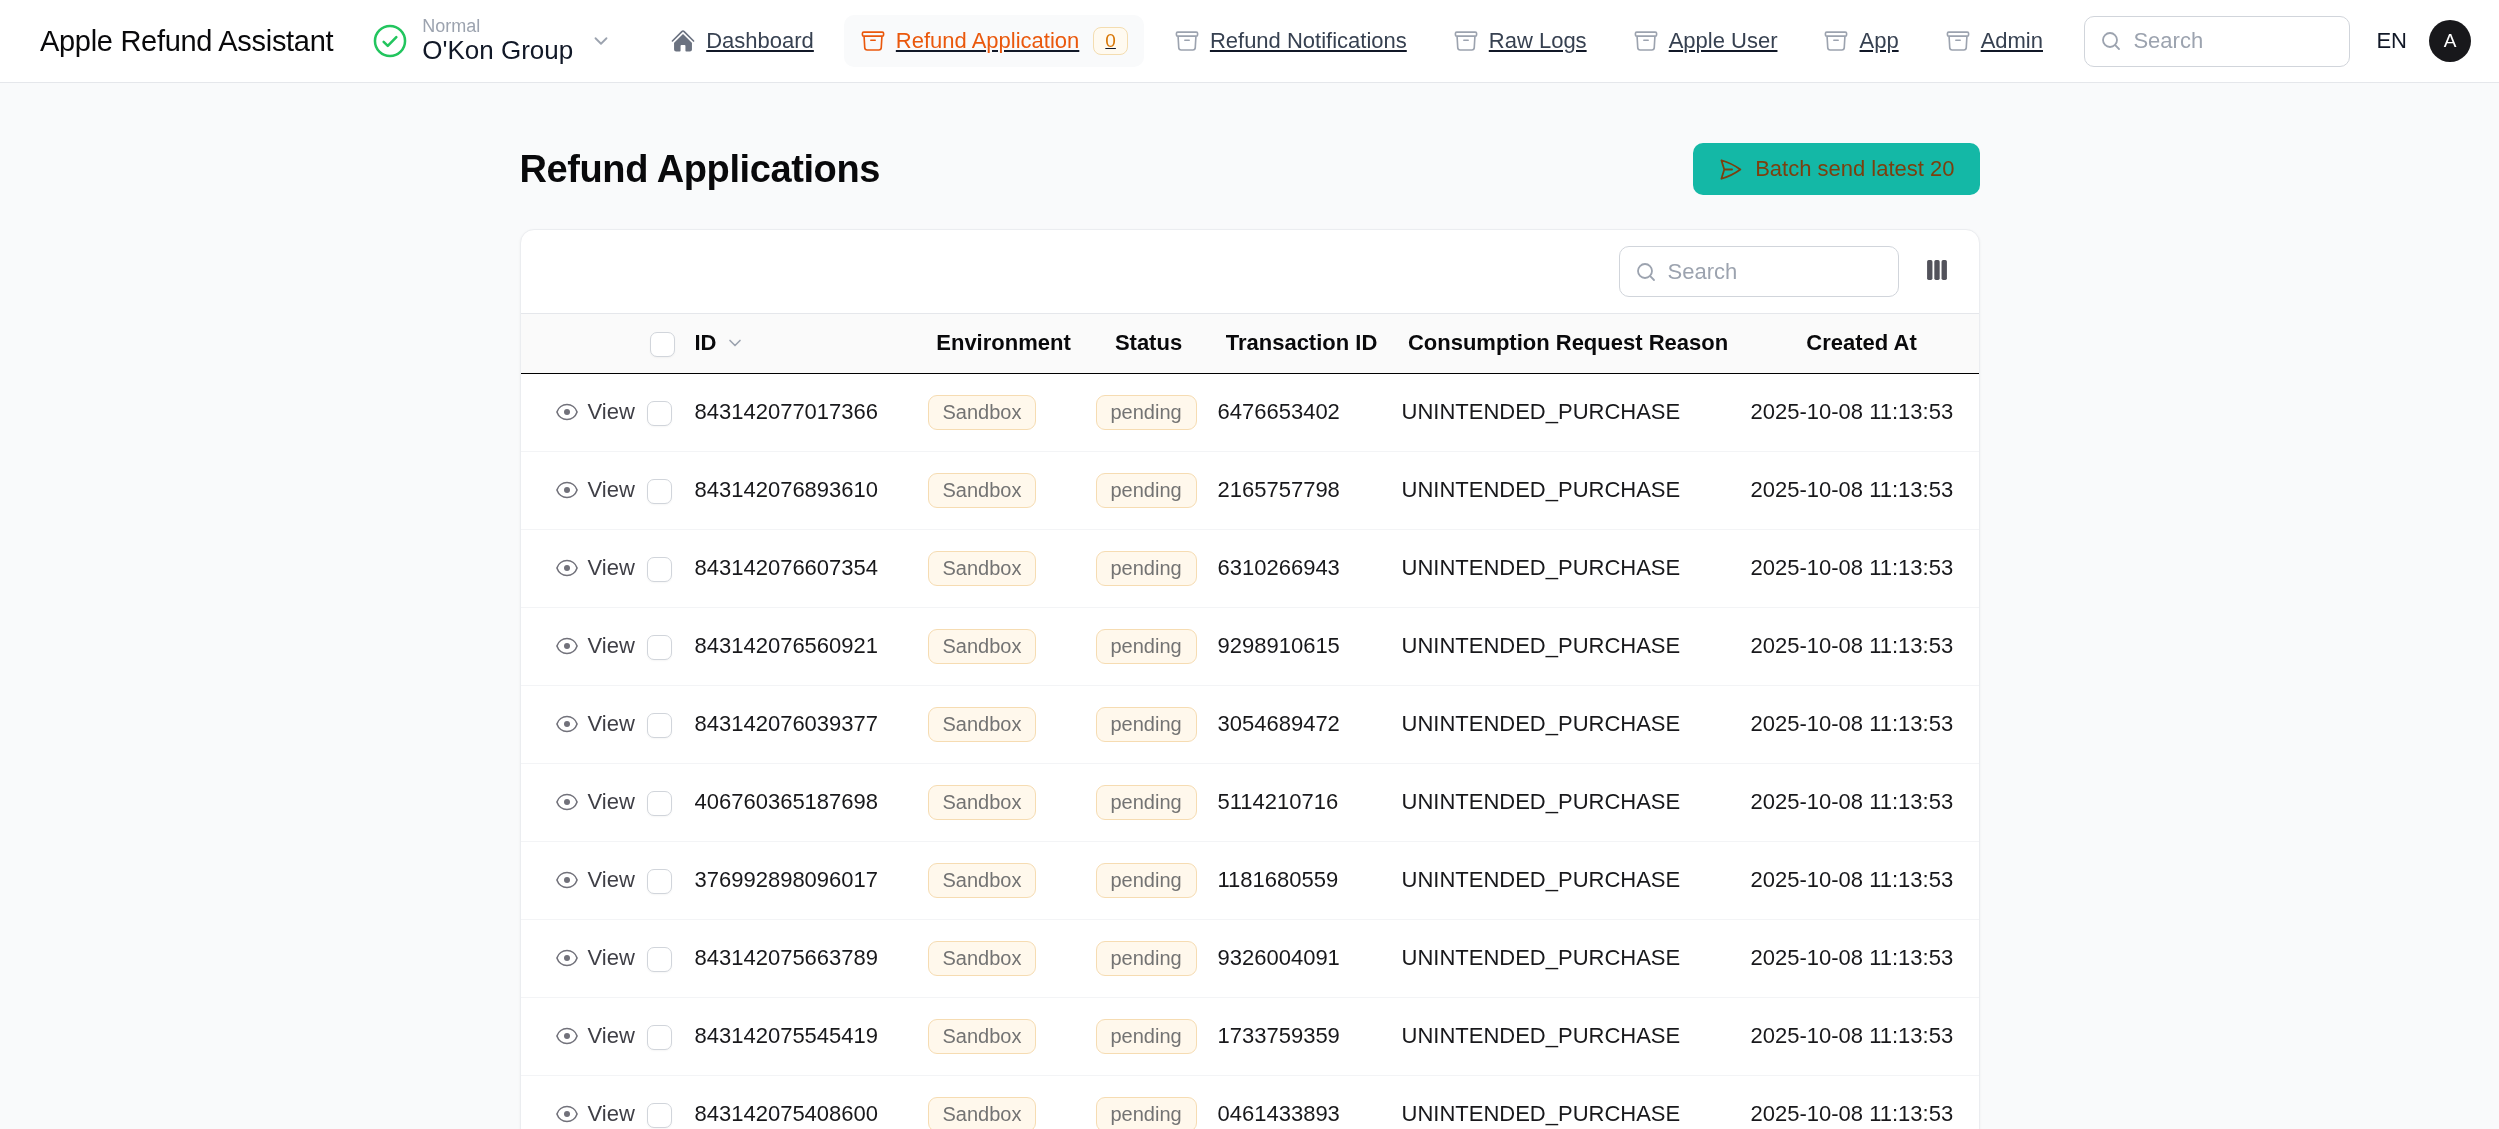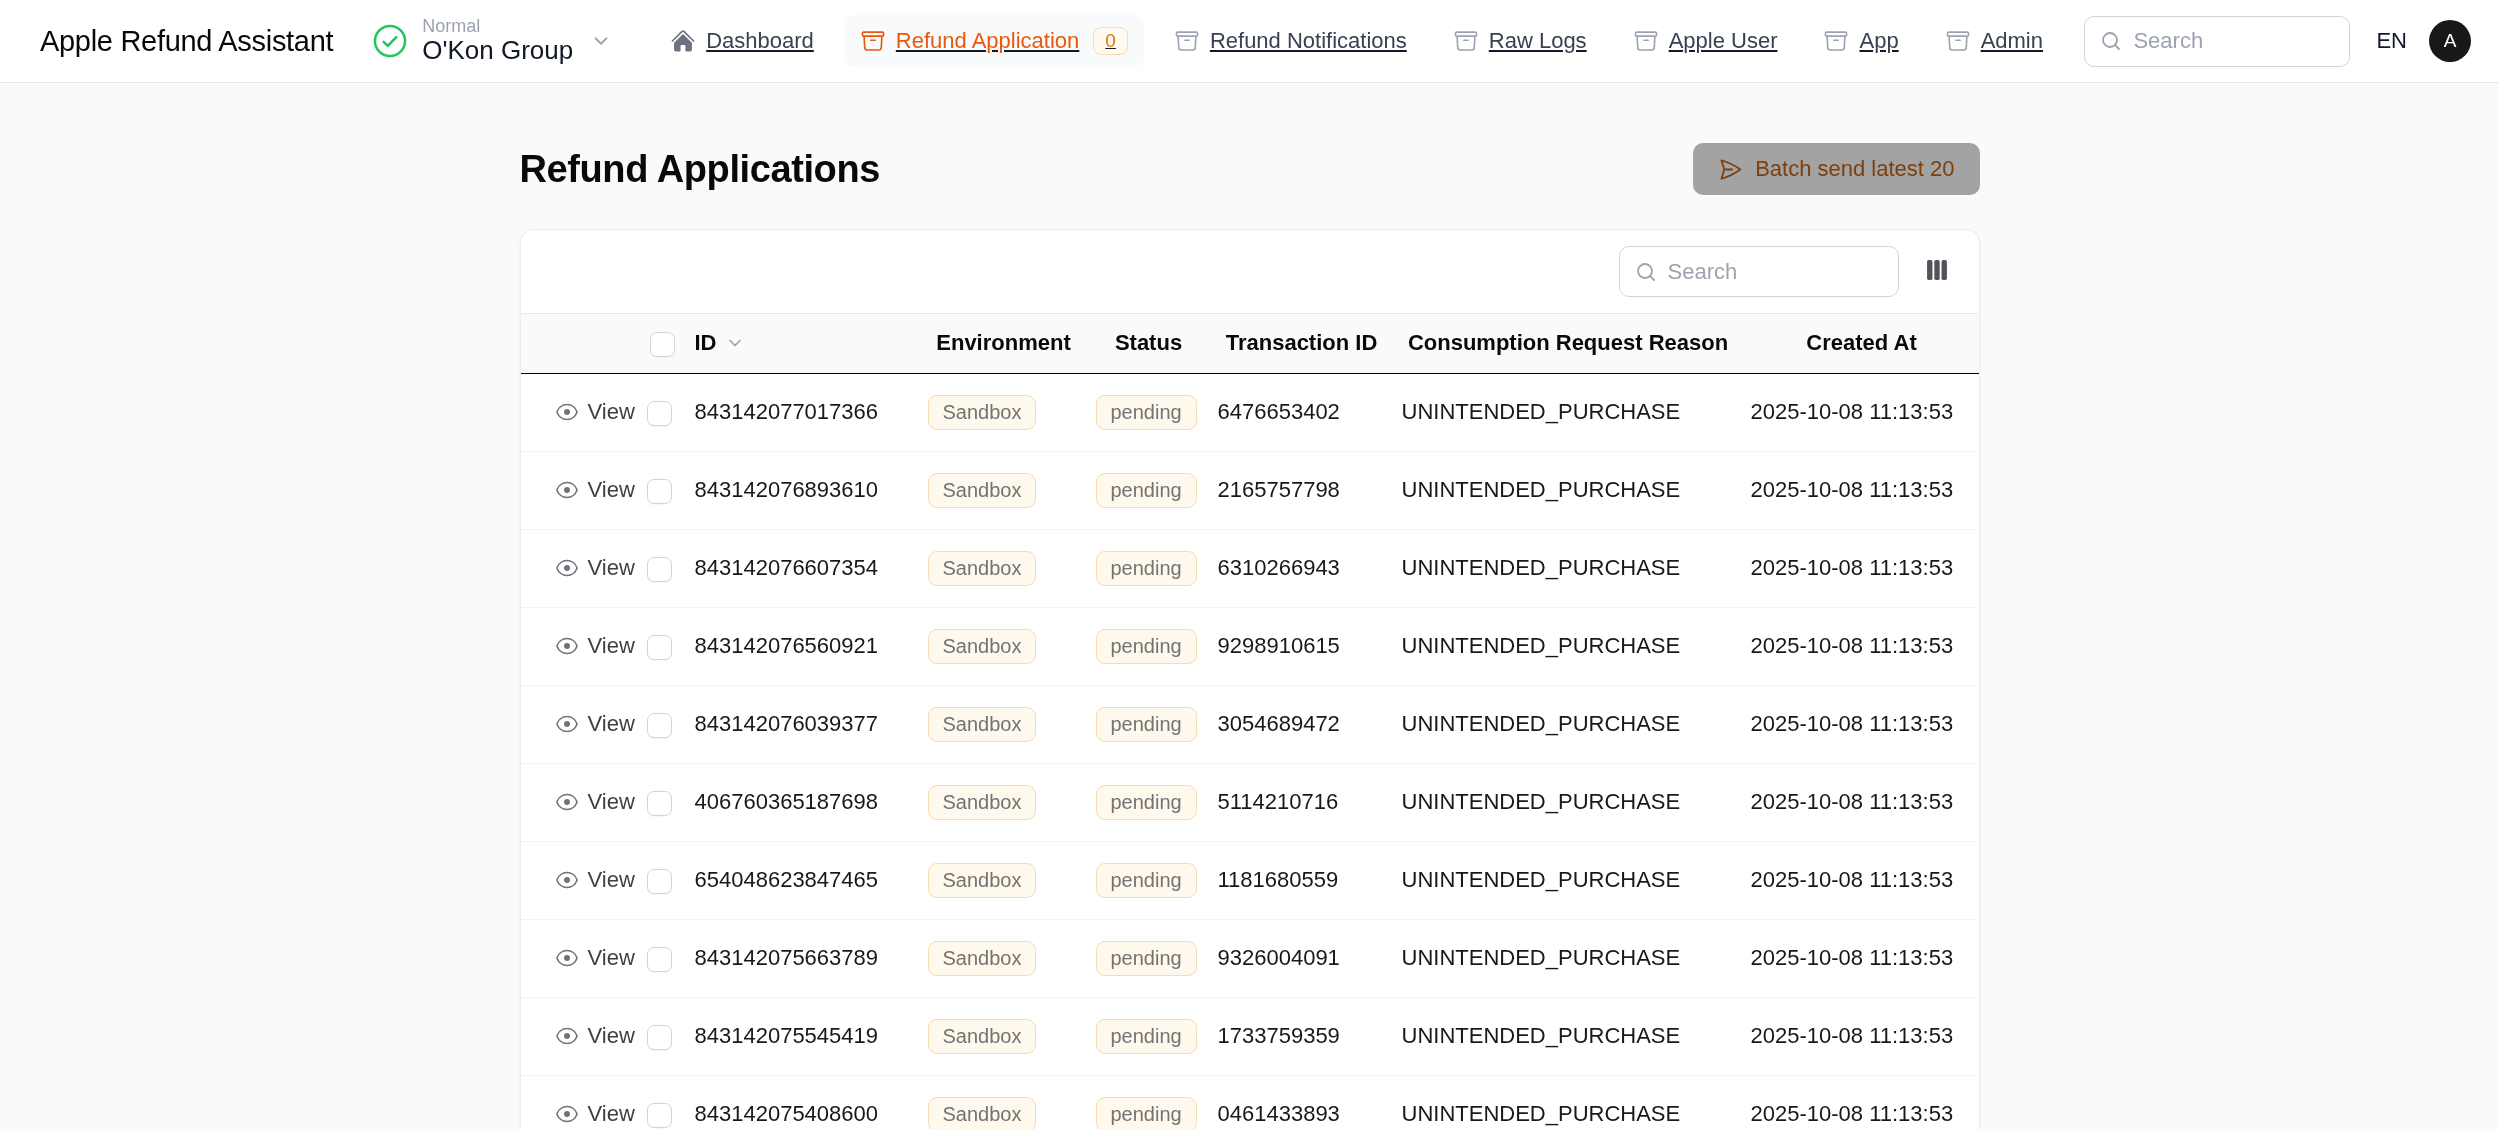--- a/index.html
+++ b/index.html
@@ -55,21 +55,21 @@
     width: 42px; height: 42px; border-radius: 50%; background: #18181b; color: #fff;
     display: flex; align-items: center; justify-content: center; font-size: 19px; font-weight: 500;
     cursor: pointer; flex: none;
   }
 
   
   .main { width: 1460px; margin: 0 auto; }
   .page-head { display: flex; align-items: center; justify-content: space-between; margin-top: 60px; }
   .page-title { font-size: 38px; font-weight: 700; color: #09090b; letter-spacing: -0.4px; }
   .batch-btn {
-    display: flex; align-items: center; gap: 12px; background: #a3a3a3; color: #7c3f0e;
+    display: flex; align-items: center; gap: 12px; background: #14b8a6; color: #7c3f0e;
     border: none; border-radius: 10px; padding: 13px 25px; font-size: 22px; font-weight: 500;
     font-family: "Liberation Sans", sans-serif; cursor: pointer;
   }
   .batch-btn .btn-icon { display: flex; }
 
   .card {
     margin-top: 34px; background: #ffffff; border-radius: 14px;
     border: 1px solid #ebedf0; box-shadow: 0 1px 3px rgba(0,0,0,0.05);
     overflow: hidden;
   }
@@ -465,21 +465,21 @@
                     <path d="M2.036 12.322a1.012 1.012 0 010-.639C3.423 7.51 7.36 4.5 12 4.5c4.638 0 8.573 3.007 9.963 7.178.07.207.07.431 0 .639C20.577 16.49 16.64 19.5 12 19.5c-4.638 0-8.573-3.007-9.964-7.178z"></path>
                     <circle cx="12" cy="12" r="3" fill="currentColor" stroke="none"></circle>
                   </svg>
                 </span>
                 <span class="view-text">View</span>
               </span>
             </td>
             <td>
               <span class="checkbox"></span>
             </td>
-            <td>654048623847465</td>
+            <td>376992898096017</td>
             <td>
               <span class="badge">Sandbox</span>
             </td>
             <td>
               <span class="badge">pending</span>
             </td>
             <td>1181680559</td>
             <td>UNINTENDED_PURCHASE</td>
             <td>2025-10-08 11:13:53</td>
           </tr>

